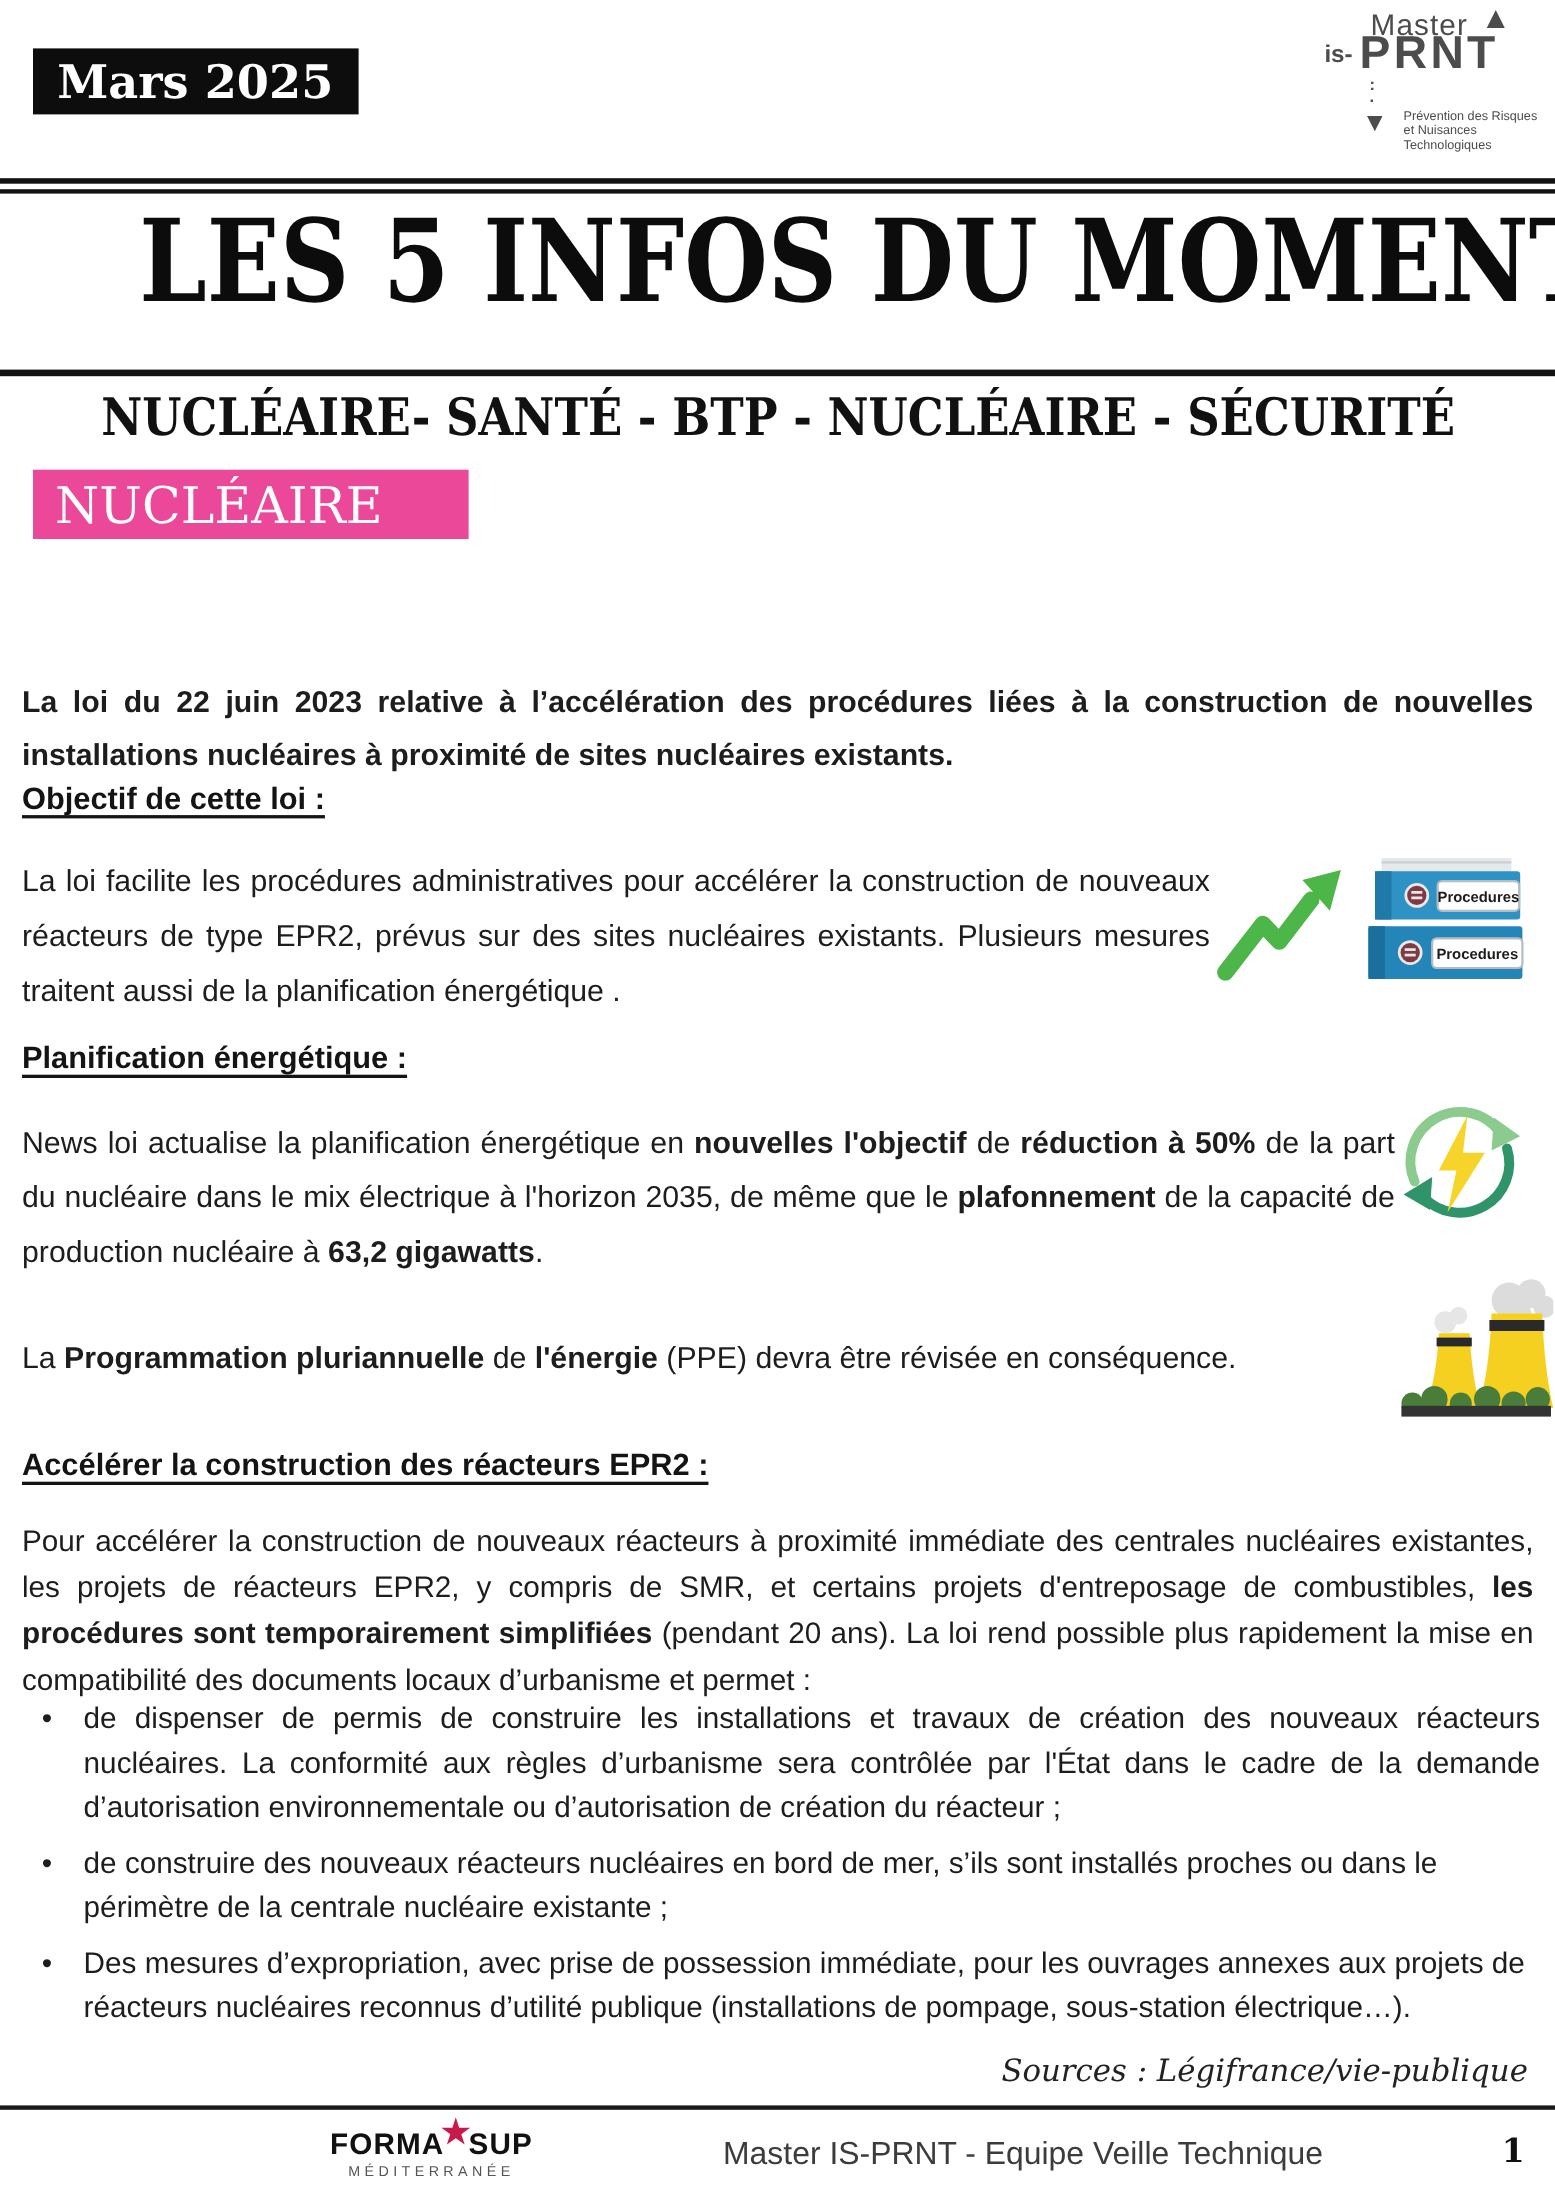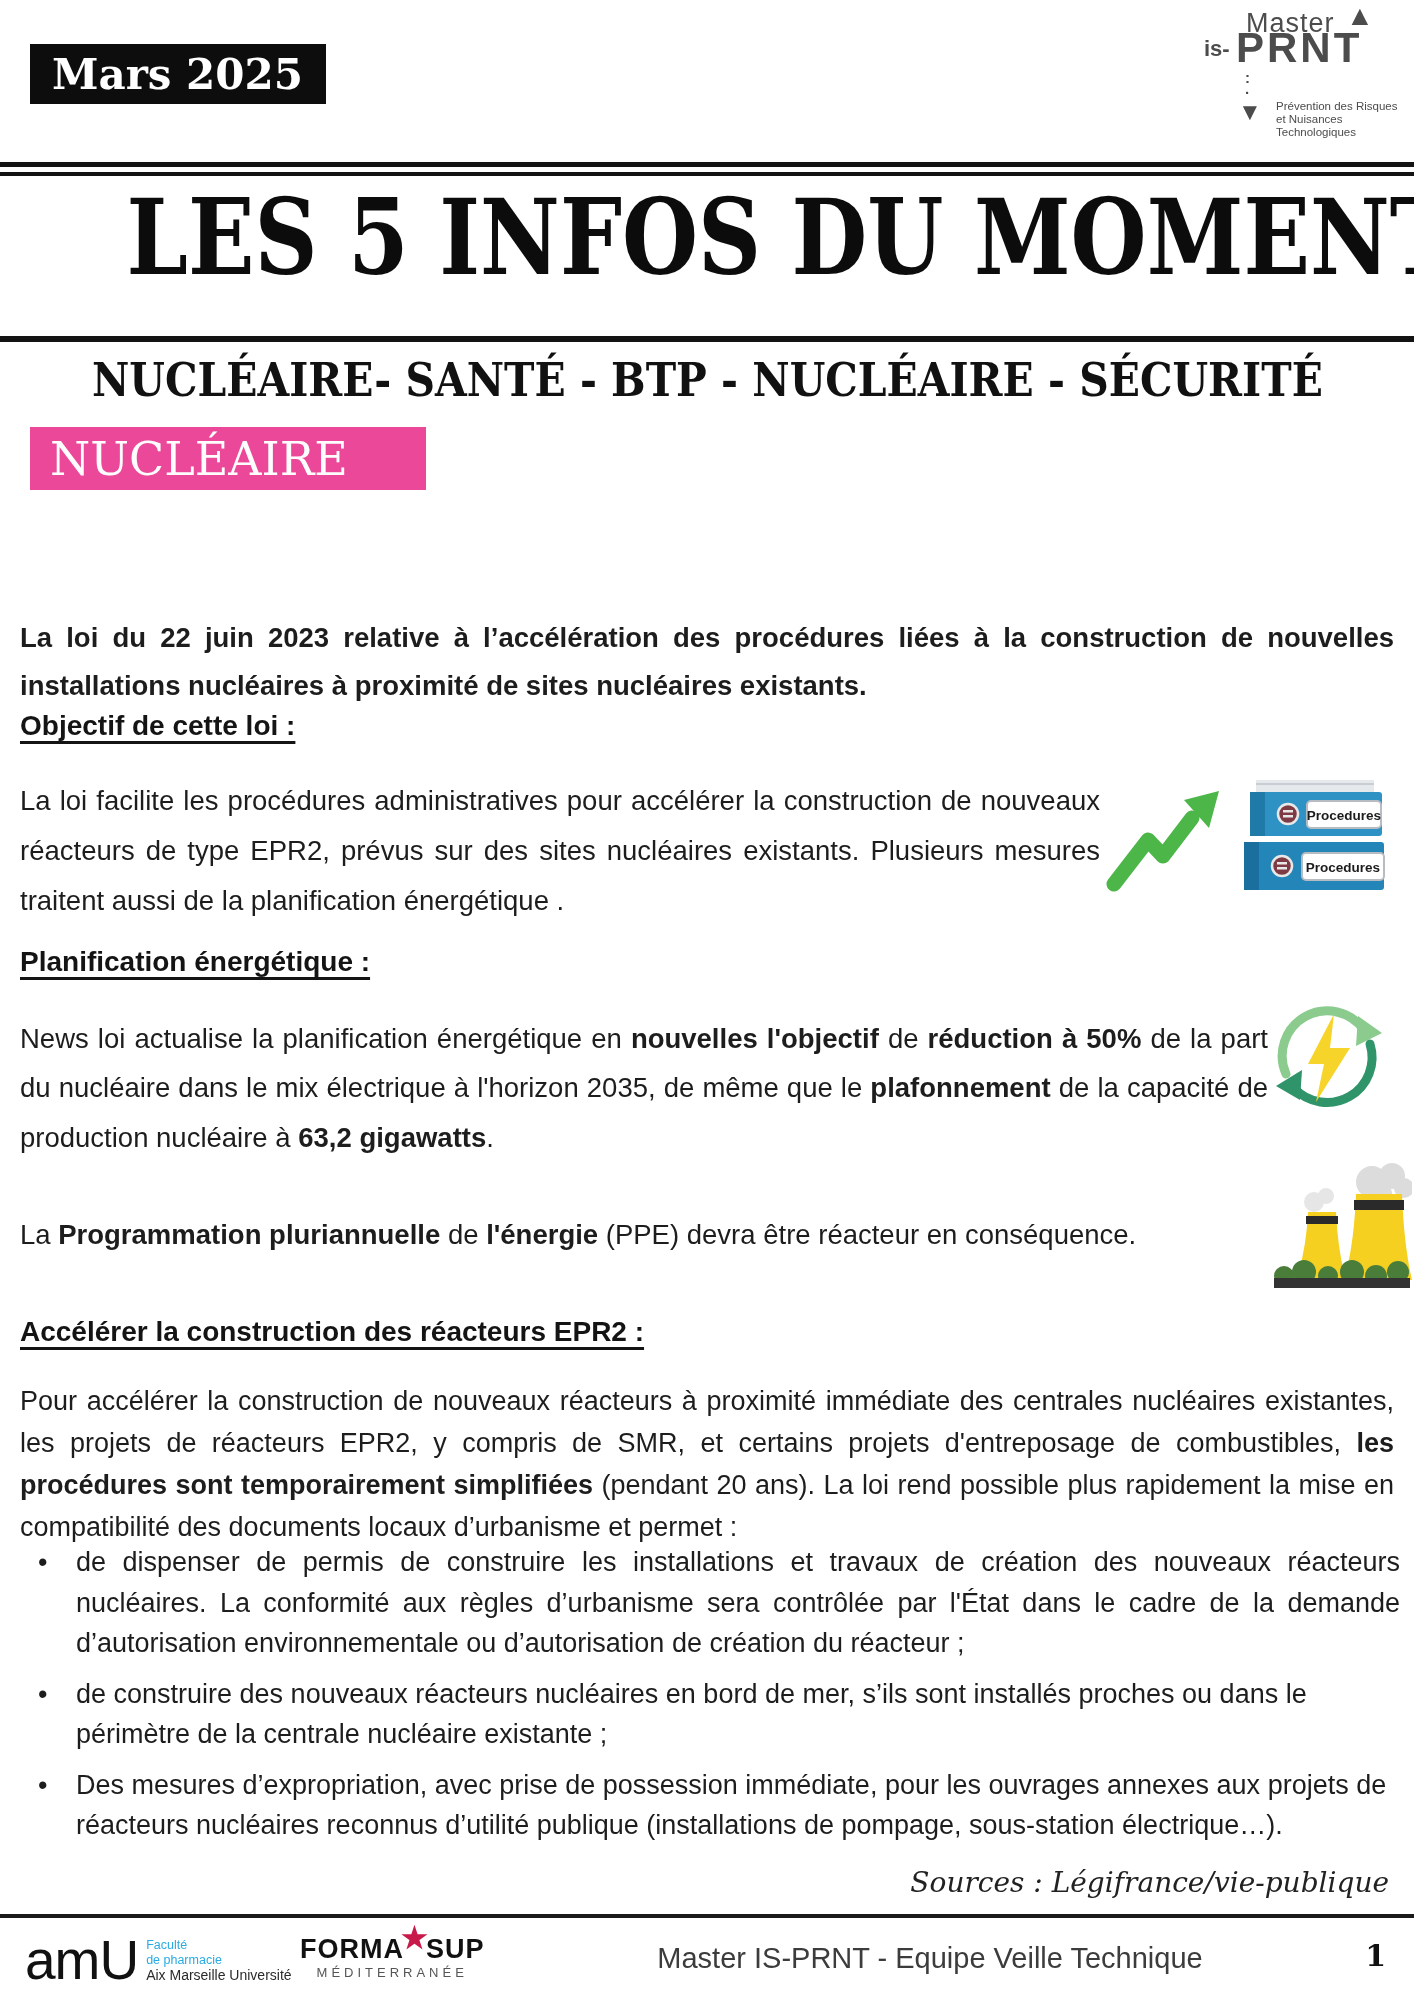--- a/index.html
+++ b/index.html
@@ -146,21 +146,21 @@
   <div class="illus energy-illus">
     <svg width="132" height="132" viewBox="0 0 132 132">
       <path d="M24 82 A45 45 0 0 1 102 38" stroke="#8bcb8e" stroke-width="9" fill="none" stroke-linecap="round"></path>
       <polygon points="96,24 120,41 94,54" fill="#8bcb8e"></polygon>
       <path d="M108 52 A45 45 0 0 1 32 96" stroke="#2f9469" stroke-width="9" fill="none" stroke-linecap="round"></path>
       <polygon points="38,108 14,94 40,78" fill="#2f9469"></polygon>
       <polygon points="72,22 46,72 62,72 54,110 88,56 68,56" fill="#f7d42a"></polygon>
     </svg>
   </div>
 
-  <p class="para ppe-body"><span>La </span><b>Programmation pluriannuelle</b><span> de </span><b>l'énergie</b><span> (PPE) devra être réacteur en conséquence.</span></p>
+  <p class="para ppe-body"><span>La </span><b>Programmation pluriannuelle</b><span> de </span><b>l'énergie</b><span> (PPE) devra être révisée en conséquence.</span></p>
 
   <div class="illus plant-illus">
     <svg width="140" height="128" viewBox="0 0 140 128">
       <circle cx="100" cy="22" r="16" fill="#dcdcdc"></circle>
       <circle cx="120" cy="16" r="13" fill="#dcdcdc"></circle>
       <circle cx="132" cy="28" r="10" fill="#dcdcdc"></circle>
       <circle cx="108" cy="34" r="12" fill="#dcdcdc"></circle>
       <circle cx="42" cy="42" r="10" fill="#e6e6e6"></circle>
       <circle cx="54" cy="36" r="8" fill="#e6e6e6"></circle>
       <path d="M36 52 L64 52 Q66 92 74 120 L24 120 Q34 92 36 52 Z" fill="#f5d021"></path>
@@ -183,28 +183,20 @@
   <ul class="bullets">
     <li>de dispenser de permis de construire les installations et travaux de création des nouveaux réacteurs nucléaires. La conformité aux règles d’urbanisme sera contrôlée par l'État dans le cadre de la demande d’autorisation environnementale ou d’autorisation de création du réacteur ;</li>
     <li>de construire des nouveaux réacteurs nucléaires en bord de mer, s’ils sont installés proches ou dans le périmètre de la centrale nucléaire existante ;</li>
     <li>Des mesures d’expropriation, avec prise de possession immédiate, pour les ouvrages annexes aux projets de réacteurs nucléaires reconnus d’utilité publique (installations de pompage, sous-station électrique…).</li>
   </ul>
 
   <div class="sources">Sources : Légifrance/vie-publique</div>
 
   <div class="footer-rule"></div>
 
-  <div class="amu">
-    <span class="mark">amU</span>
-    <span class="sub">
-      <span class="blue">Faculté</span><br>
-      <span class="blue">de pharmacie</span><br>
-      <span class="dark">Aix Marseille Université</span>
-    </span>
-  </div>
 
   <div class="formasup">
     <div class="row">
       <span>FORMA</span><span class="star">★</span><span>SUP</span>
     </div>
     <div class="sub">MÉDITERRANÉE</div>
   </div>
 
   <div class="footer-center">Master IS-PRNT - Equipe Veille Technique</div>
   <div class="page-num">1</div>

